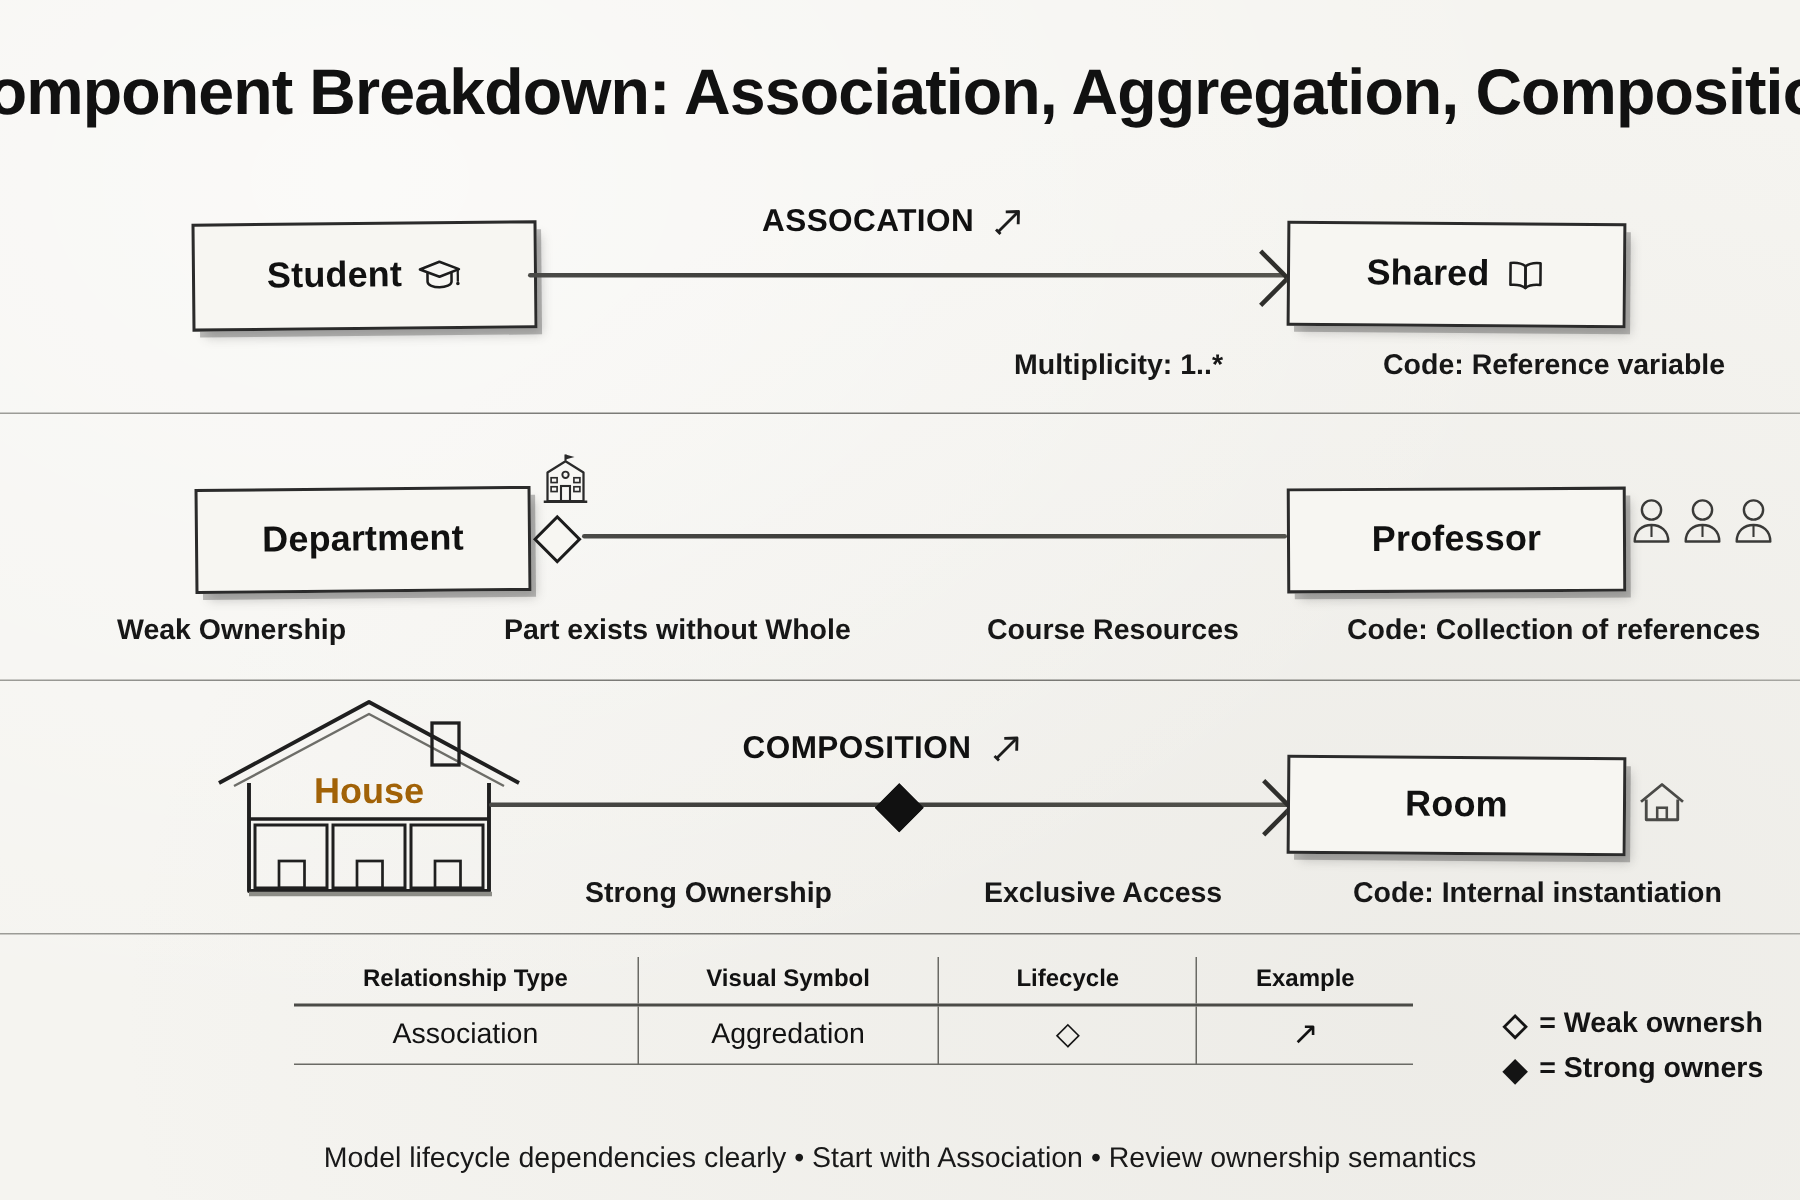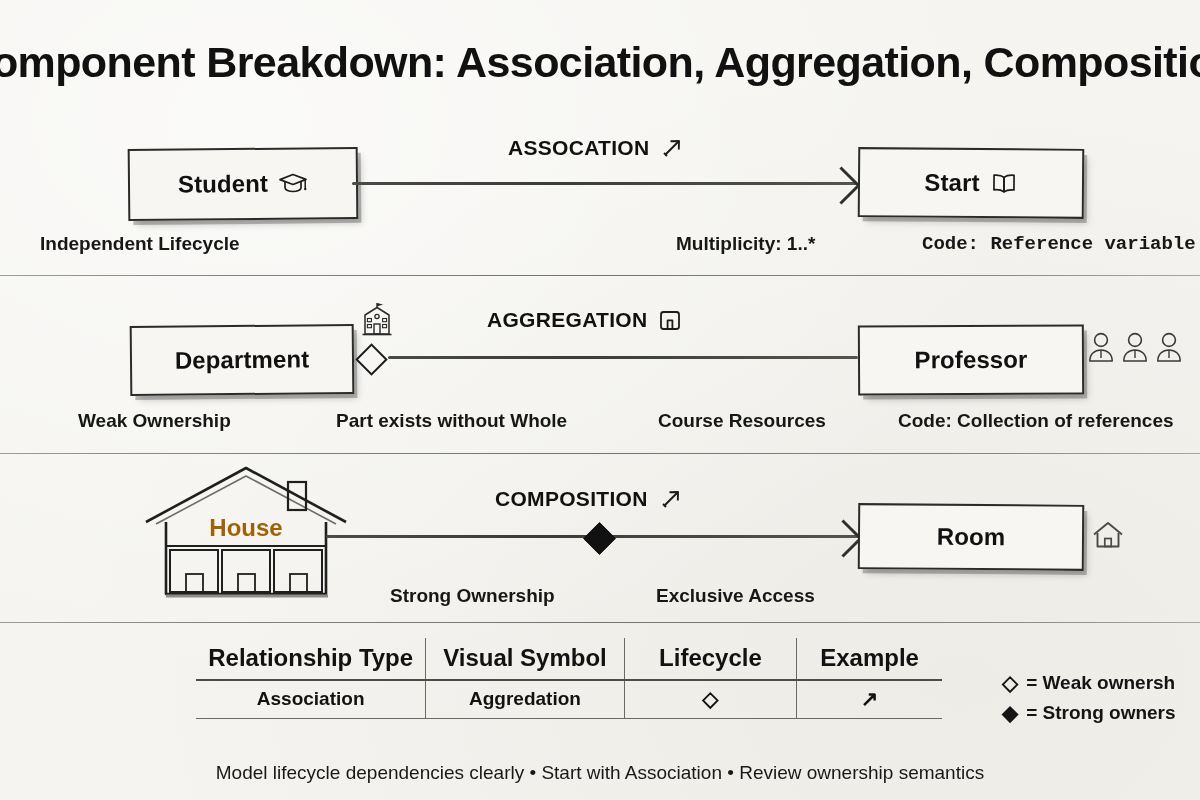--- a/index.html
+++ b/index.html
@@ -177,25 +177,25 @@
     border-collapse: collapse;
     font-size: 19px;
   }
   .sum-table th, .sum-table td {
     text-align: center;
     padding: 6px 4px 7px;
     color: #121212;
   }
   .sum-table th {
     font-weight: bold;
-    font-size: 24px;
+    font-size: 16px;
     border-bottom: 2px solid #4b4b47;
   }
   .sum-table td {
-    font-weight: bold;
+    font-weight: normal;
     border-bottom: 1.6px solid #6a6a65;
   }
   .sum-table th:not(:last-child),
   .sum-table td:not(:last-child) {
     border-right: 1.6px solid #6a6a65;
   }
   .sum-table .sym { font-size: 21px; }
 
   
   .legend {
@@ -261,32 +261,31 @@
     <span class="icn">
       <svg width="24" height="24" viewBox="0 0 24 24">
         <path d="M5.5 18.5 L18 6" fill="none" stroke="#1c1c1c" stroke-width="1.9"></path>
         <path d="M10.5 5.2 L19 5 L18.8 13.5" fill="none" stroke="#1c1c1c" stroke-width="1.9" stroke-linejoin="round"></path>
         <path d="M4 17 L7 20" fill="none" stroke="#1c1c1c" stroke-width="1.9"></path>
       </svg>
     </span>
   </div>
 
   <div class="sbox tilt-b" style="left:858px; top:148px; width:222px; height:66px;">
-    <span class="bx-label">Start</span>
+    <span class="bx-label">Shared</span>
     <span class="icn">
       <svg width="28" height="24" viewBox="0 0 28 24">
         <path d="M14 6.2 C11.6 4.2 8 3.6 4 4 V18.6 C8 18.2 11.6 18.8 14 20.6 Z" fill="none" stroke="#1c1c1c" stroke-width="1.7" stroke-linejoin="round"></path>
         <path d="M14 6.2 C16.4 4.2 20 3.6 24 4 V18.6 C20 18.2 16.4 18.8 14 20.6 Z" fill="none" stroke="#1c1c1c" stroke-width="1.7" stroke-linejoin="round"></path>
       </svg>
     </span>
   </div>
 
-  <div class="caption" style="left:40px; top:233px;">Independent Lifecycle</div>
   <div class="caption" style="left:676px; top:233px;">Multiplicity: 1..*</div>
-  <div class="caption" style="left:922px; top:233px;font-family:Liberation Mono, monospace;">Code: Reference variable</div>
+  <div class="caption" style="left:922px; top:233px;">Code: Reference variable</div>
 
   <div class="sbox tilt-a" style="left:130px; top:325px; width:220px; height:66px;">
     <span class="bx-label">Department</span>
   </div>
 
   <div style="position:absolute; left:358px; top:300px;" class="icn">
     <svg width="38" height="40" viewBox="0 0 38 40">
       <path d="M19 3 V7" stroke="#2a2a2a" stroke-width="1.4" fill="none"></path>
       <path d="M19 3 L25 4.6 L19 6.4 Z" fill="#2a2a2a"></path>
       <path d="M7 15 L19 7.5 L31 15 V34 H7 Z" fill="none" stroke="#2a2a2a" stroke-width="1.5" stroke-linejoin="round"></path>
@@ -296,29 +295,20 @@
       <rect x="24.6" y="18.5" width="4" height="3.2" fill="none" stroke="#2a2a2a" stroke-width="1.1"></rect>
       <rect x="9.4" y="24.5" width="4" height="3.2" fill="none" stroke="#2a2a2a" stroke-width="1.1"></rect>
       <rect x="24.6" y="24.5" width="4" height="3.2" fill="none" stroke="#2a2a2a" stroke-width="1.1"></rect>
       <path d="M4.5 34.5 H33.5" stroke="#2a2a2a" stroke-width="1.6"></path>
     </svg>
   </div>
 
   <div class="diamond hollow" style="left:360px; top:348px;"></div>
   <div class="connector" style="left:388px; top:356px; width:470px;"></div>
 
-  <div class="section-tag" style="left:487px; top:308px;">
-    <span>AGGREGATION</span>
-    <span class="icn">
-      <svg width="24" height="24" viewBox="0 0 24 24">
-        <rect x="3" y="4" width="18" height="17" rx="2.5" fill="none" stroke="#1c1c1c" stroke-width="1.8"></rect>
-        <path d="M9.6 21 V12.4 H14.4 V21" fill="none" stroke="#1c1c1c" stroke-width="1.8" stroke-linejoin="round"></path>
-      </svg>
-    </span>
-  </div>
 
   <div class="sbox tilt-c" style="left:858px; top:325px; width:222px; height:66px;">
     <span class="bx-label">Professor</span>
   </div>
 
   <div class="people-row" style="left:1086px; top:330px;">
     <span class="icn">
       <svg width="30" height="34" viewBox="0 0 30 34">
         <circle cx="15" cy="10" r="6.4" fill="none" stroke="#3a3a38" stroke-width="1.6"></circle>
         <path d="M3.8 31 C3.8 23.6 9 20 15 20 C21 20 26.2 23.6 26.2 31 Z" fill="none" stroke="#3a3a38" stroke-width="1.6" stroke-linejoin="round"></path>
@@ -393,20 +383,21 @@
   <div style="position:absolute; left:1090px; top:518px;" class="icn">
     <svg width="36" height="34" viewBox="0 0 36 34">
       <path d="M4 16.5 L18 5 L32 16.5" fill="none" stroke="#4a4a47" stroke-width="1.9" stroke-linejoin="round"></path>
       <path d="M7.5 15 V28.5 H28.5 V15" fill="none" stroke="#4a4a47" stroke-width="1.9" stroke-linejoin="round"></path>
       <rect x="14.8" y="20.5" width="6.4" height="8" fill="none" stroke="#4a4a47" stroke-width="1.7"></rect>
     </svg>
   </div>
 
   <div class="caption" style="left:390px; top:585px;">Strong Ownership</div>
   <div class="caption" style="left:656px; top:585px;">Exclusive Access</div>
+  <div class="caption" style="left:902px; top:585px;">Code: Internal instantiation</div>
 
   <table class="sum-table">
     <thead>
       <tr>
         <th style="width:232px;">Relationship Type</th>
         <th style="width:200px;">Visual Symbol</th>
         <th style="width:172px;">Lifecycle</th>
         <th style="width:142px;">Example</th>
       </tr>
     </thead>

